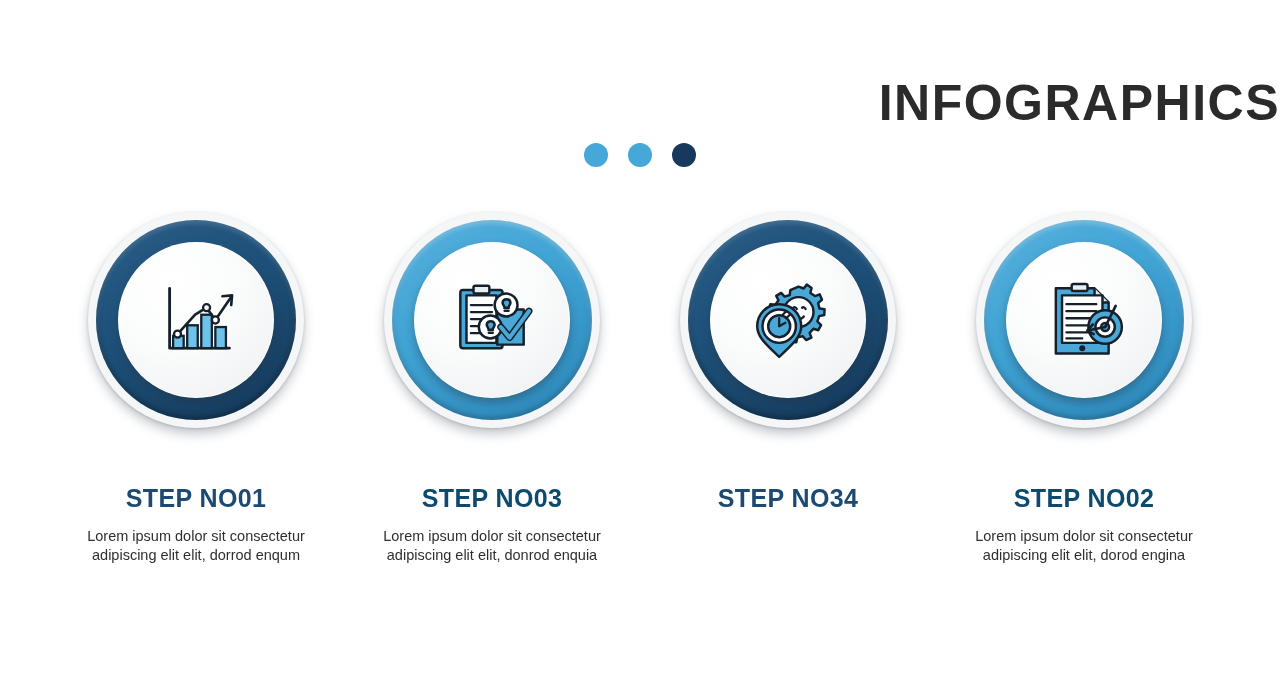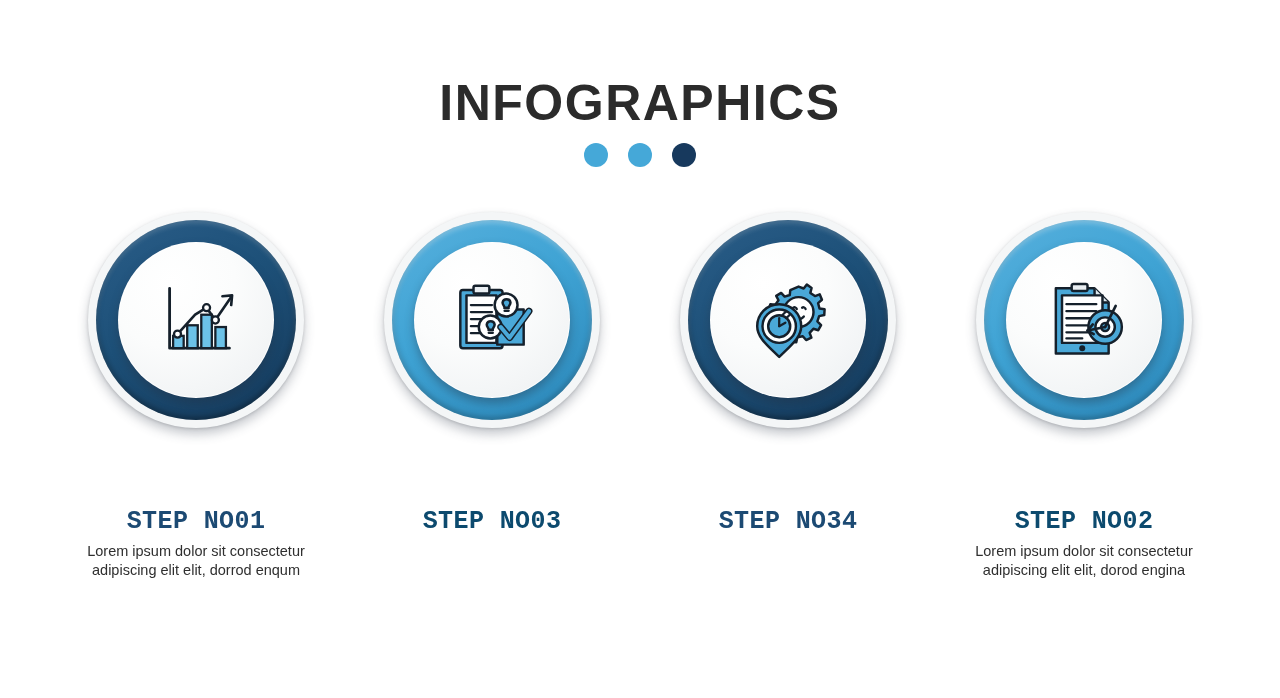--- a/index.html
+++ b/index.html
@@ -7,21 +7,21 @@
     width:1280px; height:698px;
     background:#ffffff;
     font-family:"Liberation Sans", sans-serif;
     overflow:hidden;
   }
   .page { position:relative; width:1280px; height:698px; background:#fff; }
 
   
   .title-block {
     position:absolute; top:78px; left:0; width:1280px;
-    text-align:center;
+    text-align:right;
   }
   .title {
     font-size:50px;
     font-weight:bold;
     letter-spacing:1.5px;
     color:#2b2b2b;
     line-height:1;
     font-family:"Liberation Sans", sans-serif;
   }
   .dots {
@@ -70,33 +70,32 @@
   .badge-face {
     position:absolute; top:31px; left:31px; right:31px; bottom:31px;
     border-radius:50%;
     background:radial-gradient(circle at 34% 26%, #ffffff 0%, #fbfcfc 42%, #eceff1 100%);
     display:flex; align-items:center; justify-content:center;
   }
   .icon-svg { width:88px; height:88px; display:block; }
 
   
   .step-label {
-    margin-top:81px;
+    margin-top:58px;
     font-size:25px;
     font-weight:bold;
     letter-spacing:0.4px;
     line-height:1;
     white-space:nowrap;
-    font-family:Liberation Mono, monospace;
   }
   .step-label.dark  { color:#1c4a73; }
   .step-label.light { color:#0c4a6e; }
 
   .step-desc {
-    margin-top:8px;
+    margin-top:16px;
     font-size:14.5px;
     line-height:1.33;
     color:#2f2f2f;
     text-align:center;
     width:230px;
     font-family:"Liberation Sans", sans-serif;
   }
 </style>
 </head>
 <body>
@@ -180,20 +179,21 @@
               <circle cx="48" cy="58" r="13" fill="#ffffff"></circle>
               <path d="M44 55 a4.6 4.6 0 0 1 9 0 c0 3-2.2 3.8-2.2 6.2 h-4.6 C46.2 58.8 44 58 44 55 Z" fill="#4aa8d8"></path>
               <path d="M46.4 64.4 h4.4" stroke-linecap="round"></path>
             </g>
             <path d="M60 58 L70 70 L92 40" fill="none" stroke="#15202b" stroke-width="8" stroke-linecap="round" stroke-linejoin="round"></path>
             <path d="M60 58 L70 70 L92 40" fill="none" stroke="#4aa8d8" stroke-width="4.6" stroke-linecap="round" stroke-linejoin="round"></path>
           </svg>
         </div>
       </div>
       <div class="step-label light">STEP NO03</div>
+      <div class="step-desc">Lorem ipsum dolor sit consectetur adipiscing elit elit, donrod enquia</div>
     </div>
 
     <div class="step">
       <div class="badge-wrap">
         <div class="badge-outer"></div>
         <div class="badge-ring dark"></div>
         <div class="badge-inner-shadow"></div>
         <div class="badge-face">
           <svg class="icon-svg" viewBox="0 0 100 100">
             <g stroke="#15202b" stroke-width="2.8" stroke-linejoin="round">

